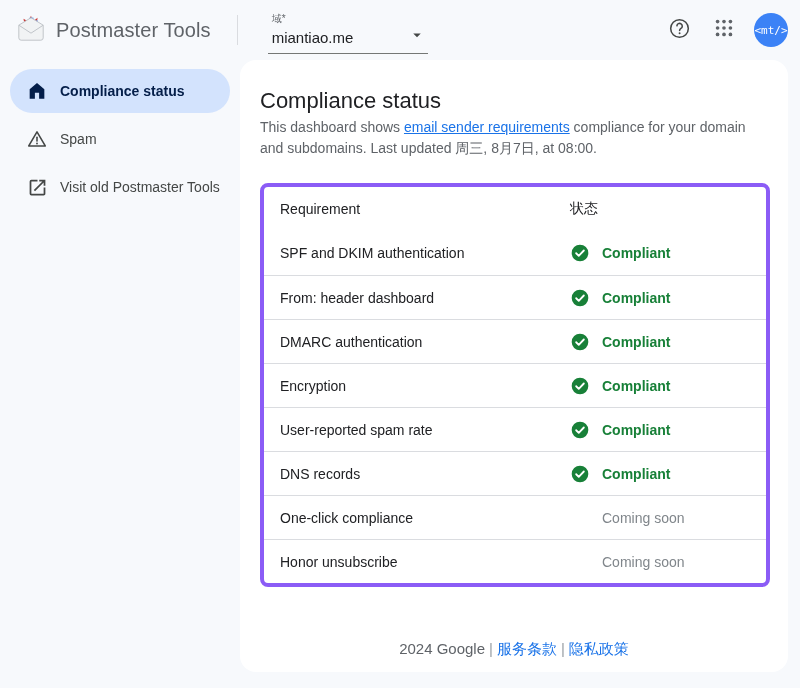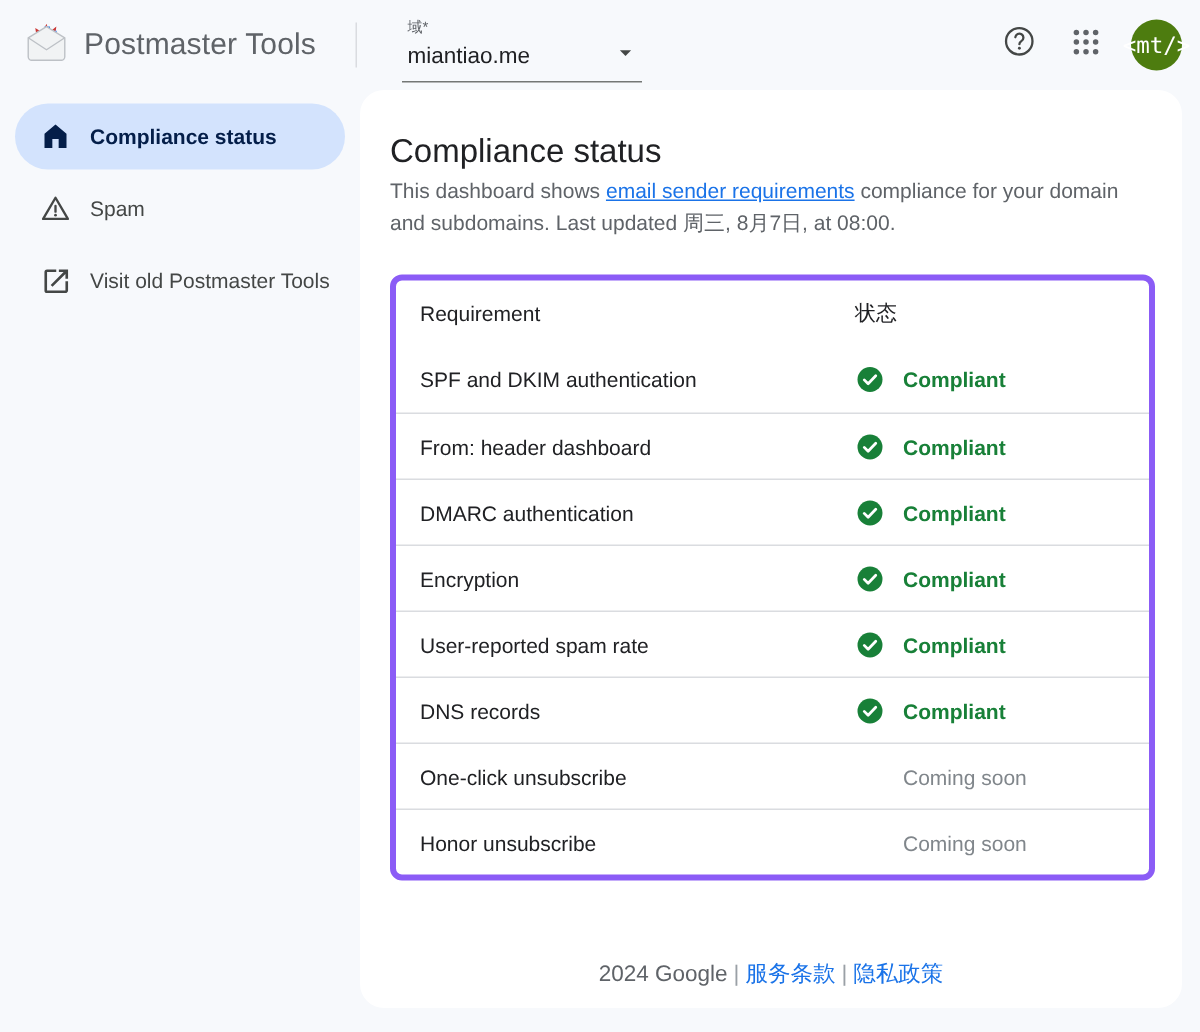--- a/index.html
+++ b/index.html
@@ -28,24 +28,24 @@
     border-bottom:1px solid #747775;
     cursor:pointer;
   }
   .domain-label { font-size:10px; color:#5f6368; line-height:12px; }
   .domain-row { display:flex; align-items:center; justify-content:space-between; margin-top:1px;gap:48px; }
   .domain-value { font-size:15px; color:#202124; }
   .header-actions { margin-left:auto; display:flex; align-items:center; gap:15px; }
   .icon-btn { width:30px; height:30px; display:flex; align-items:center; justify-content:center; cursor:pointer; border-radius:50%; }
   .avatar {
     width:34px; height:34px; border-radius:50%;
-    background:#4d7c0f; color:#fff;
+    background:#3b82f6; color:#fff;
     display:flex; align-items:center; justify-content:center;
     font-family:"DejaVu Sans Mono", monospace;
-    font-size:15px; cursor:pointer;
+    font-size:11px; cursor:pointer;
   }
 
   
   .layout { display:flex; align-items:flex-start; }
   .sidebar { width:240px; flex:0 0 240px; padding-top:9px; }
   .nav-item {
     height:44px;
     margin:0 10px 4px 10px;
     border-radius:22px;
     display:flex; align-items:center;
@@ -274,21 +274,21 @@
         <svg width="20" height="20" viewBox="0 0 24 24">
           <circle cx="12" cy="12" r="10" fill="#188038"></circle>
           <path d="M7.4 12.3l3.1 3.1 6.1-6.4" fill="none" stroke="#ffffff" stroke-width="2.2" stroke-linecap="round" stroke-linejoin="round"></path>
         </svg>
       </span>
       <span class="status-label">Compliant</span>
     </div>
   </div>
 
   <div class="trow pending">
-    <div class="tcell-req">One-click unsubscribe</div>
+    <div class="tcell-req">One-click compliance</div>
     <div class="tcell-status">
       <span class="check-wrap">
         <svg width="20" height="20" viewBox="0 0 24 24">
           <circle cx="12" cy="12" r="10" fill="#188038"></circle>
           <path d="M7.4 12.3l3.1 3.1 6.1-6.4" fill="none" stroke="#ffffff" stroke-width="2.2" stroke-linecap="round" stroke-linejoin="round"></path>
         </svg>
       </span>
       <span class="status-label">Coming soon</span>
     </div>
   </div>

